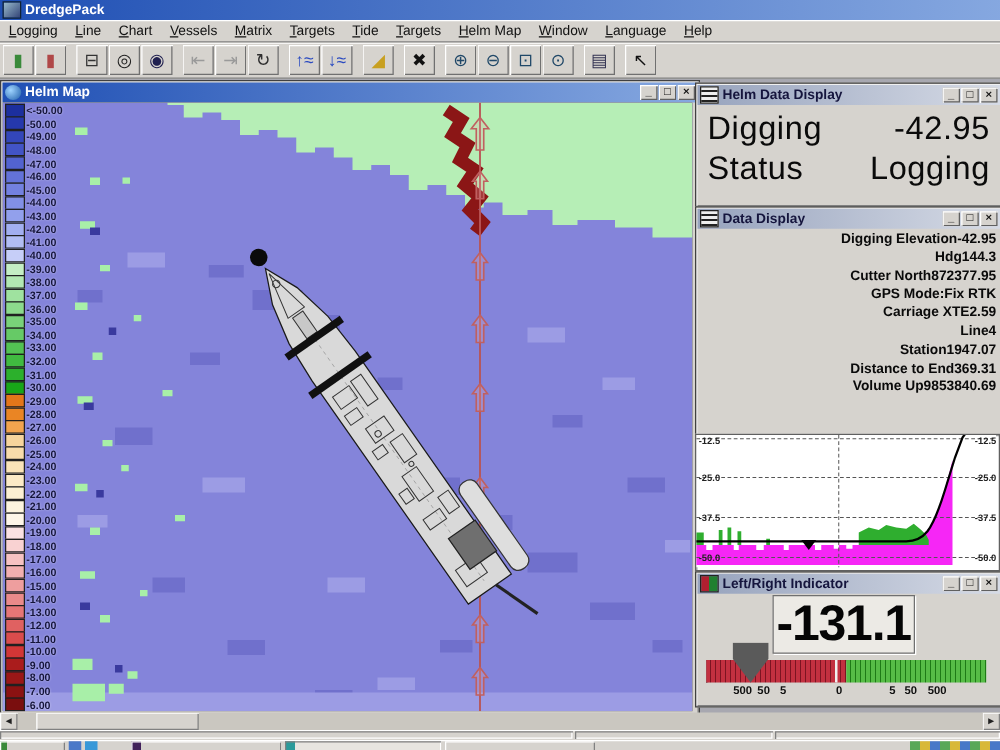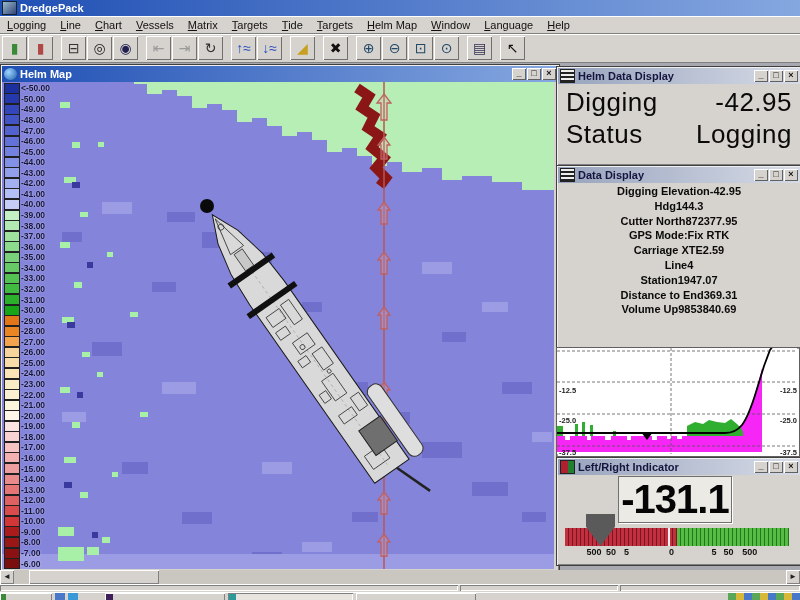--- a/index.html
+++ b/index.html
@@ -55,26 +55,26 @@
   #taskbar{position:absolute;left:0;top:592px;width:800px;height:8px;background:#d6d3ce;
     box-shadow:inset 0 1px 0 #fff;display:flex;align-items:flex-start;gap:3px;overflow:hidden;}
   .tk-btn{height:8px;margin-top:1px;}
   
   #helm-data{left:556px;top:66px;width:242px;height:96px;}
   #hd-body{display:grid;grid-template-columns:1fr auto;padding:2px 8px 0 8px;row-gap:0;}
   .hd-label,.hd-value{font-size:26px;color:#0a0a0a;line-height:32px;letter-spacing:0.5px;}
   .hd-value{text-align:right;}
   #data-display{left:556px;top:165px;width:242px;height:182px;}
   #dd-body{padding:1px 3px;}
-  .dd-row{display:flex;justify-content:center;font-size:11px;font-weight:bold;
+  .dd-row{display:flex;justify-content:flex-end;font-size:11px;font-weight:bold;
     color:#0a0a0a;height:14.8px;line-height:14.8px;}
   
   #profile{position:absolute;left:556px;top:347px;width:242px;height:108px;background:#fff;
     border:1px solid #606060;box-shadow:inset 1px 1px 0 #a0a0a0;}
-  .pf-lbl{position:absolute;font-size:7.5px;font-weight:bold;color:#222;margin-top:38px;}
+  .pf-lbl{position:absolute;font-size:7.5px;font-weight:bold;color:#222;}
   
   #lr{left:556px;top:457px;width:242px;height:105px;}
   #lr-value-box{position:absolute;left:61px;top:18px;width:112px;height:45px;background:#eceae5;
     border:1px solid #707070;box-shadow:1px 1px 0 #fff;display:flex;align-items:center;justify-content:center;}
   #lr-value{font-size:40px;font-weight:bold;color:#050505;letter-spacing:-1px;}
   #lr-gauge{position:absolute;left:8px;top:70px;width:224px;height:18px;display:flex;
     box-shadow:inset 1px 1px 1px #666;}
   #lr-gauge .half{flex:1;height:100%;}
   #lr-gauge .red{background:repeating-linear-gradient(90deg,#c23040 0 3px,#7c1422 3px 4px);}
   #lr-gauge .green{background:repeating-linear-gradient(90deg,#56bc46 0 3px,#1e7a16 3px 4px);}

